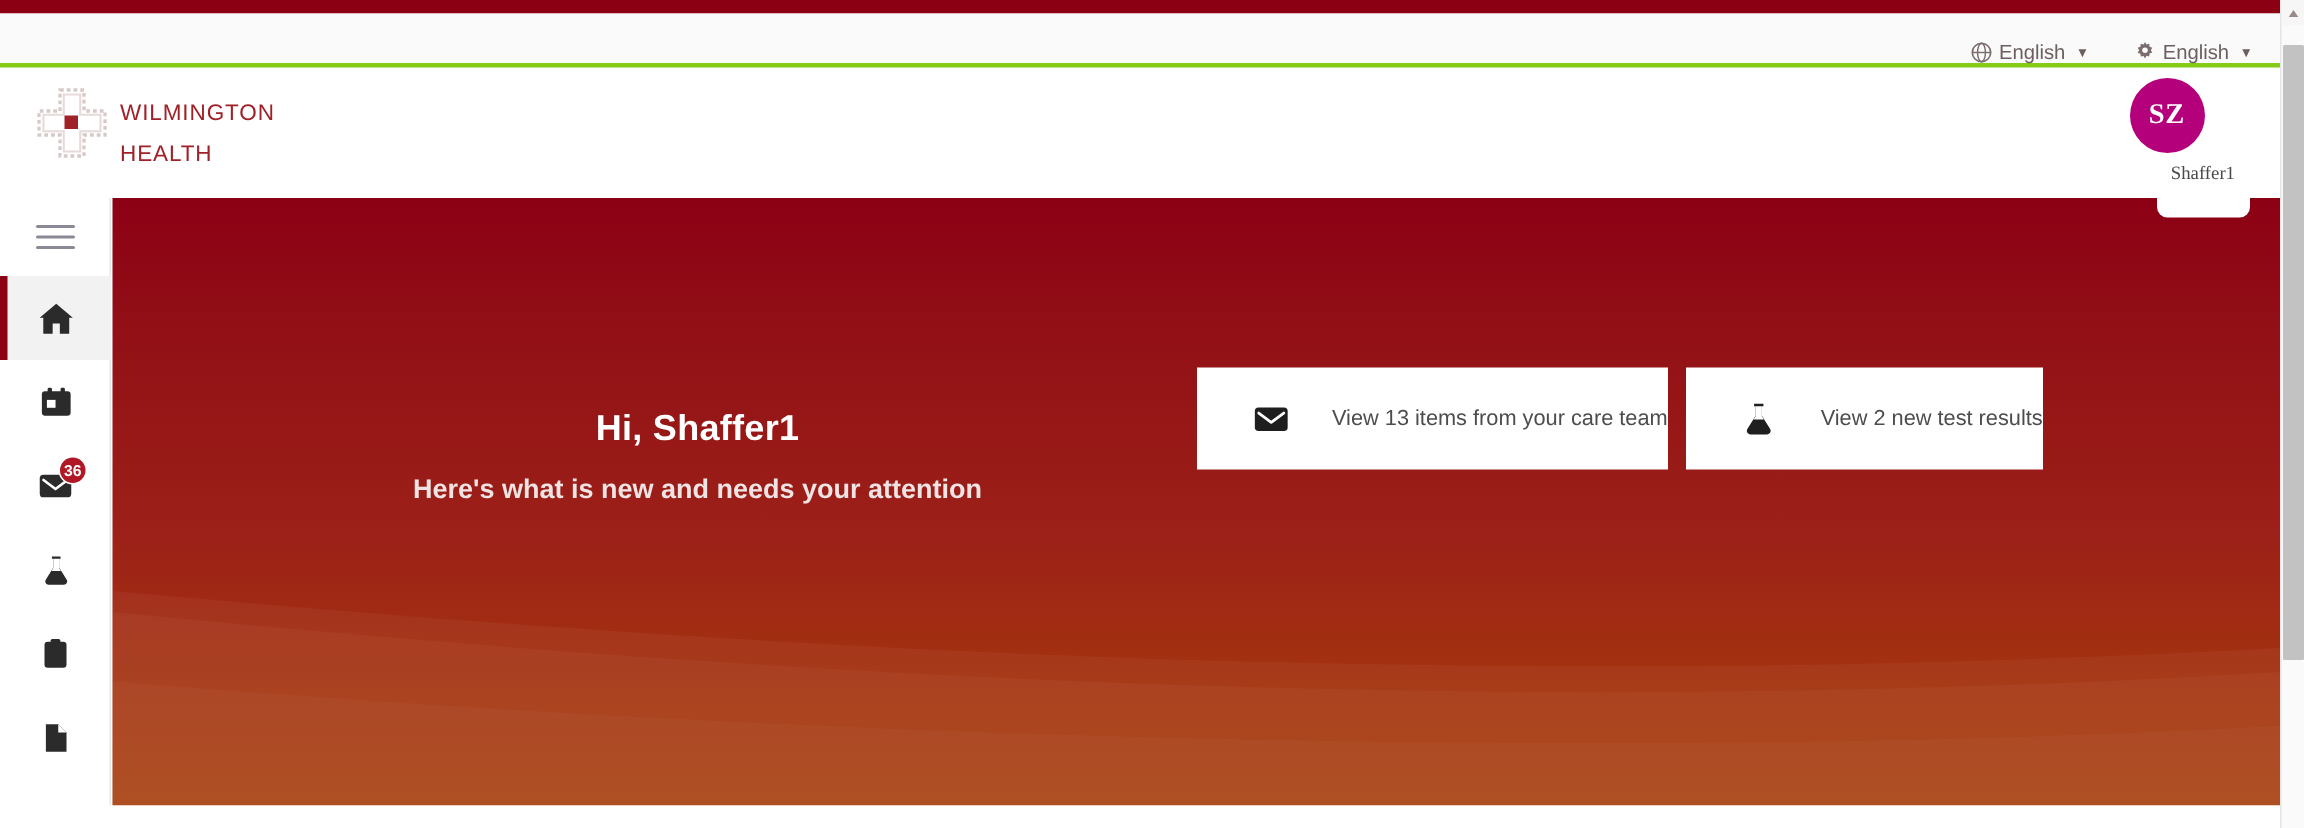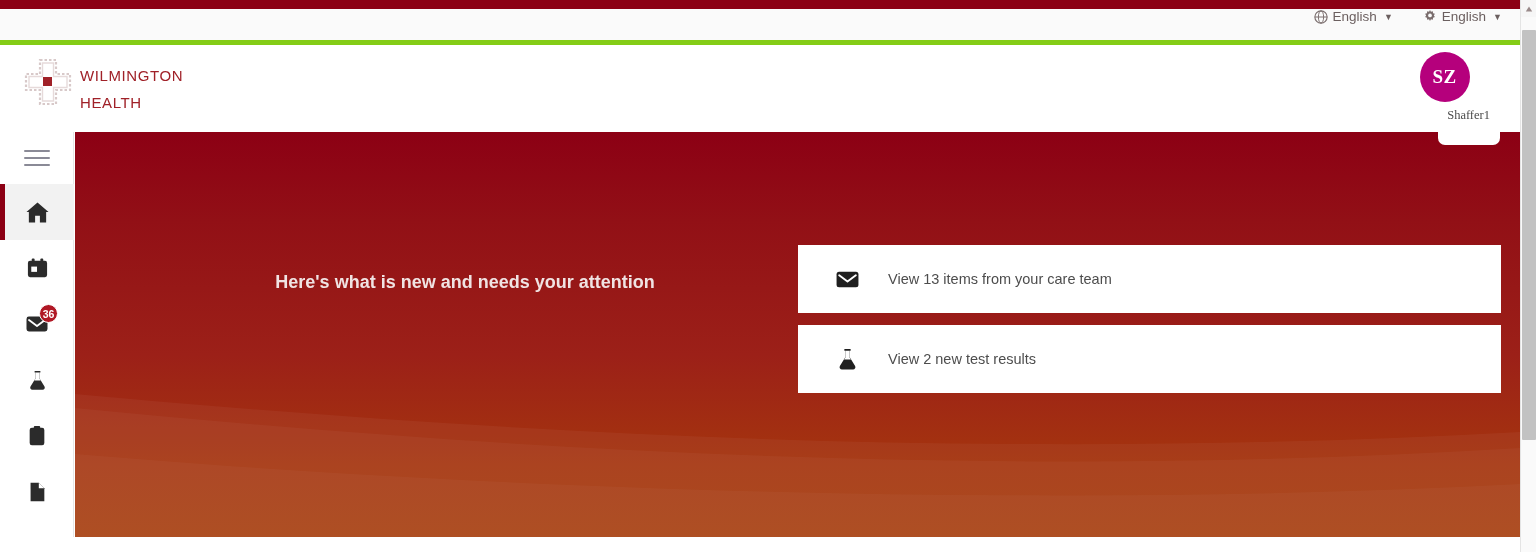--- a/index.html
+++ b/index.html
@@ -13,23 +13,23 @@
   
   .top-strip{
     position:absolute; top:0; left:0; width:1520px; height:9px;
     background:#8c0014;
   }
 
   
   .util-bar{
     position:absolute; top:9px; left:0; width:1520px; height:36px;
     background:#fafafa;
-    display:flex; align-items:flex-start; justify-content:flex-end;
+    display:flex; align-items:flex-end; justify-content:flex-end;
     padding-right:18px;
-    border-bottom:5px solid #84cc16;
+    border-bottom:3px solid #84cc16;
   }
   .util-item{
     display:flex; align-items:center; gap:5px;
     font-size:13.5px; color:#6b5f5f; margin-left:30px;
     cursor:pointer; white-space:nowrap;
   }
   .util-item .glyph{ display:flex; align-items:center; color:#7a6d6d; }
   .util-item .caret{ font-size:9px; margin-left:2px; color:#6b5f5f; }
 
   
@@ -116,21 +116,21 @@
     font-size:24px; font-weight:bold; letter-spacing:.2px;
     margin-bottom:16px;
   }
   .greet p{
     font-size:18px; font-weight:bold; color:#f0e3e3;
   }
 
   .cards{
     position:absolute; left:723px; top:113px;
     width:703px;
-    display:flex; flex-direction:column; gap:12px;
+    display:flex; flex-direction:row; gap:12px;
   }
   .card{
     background:#ffffff; height:68px;
     display:flex; align-items:center;
     padding-left:36px; gap:28px;
     cursor:pointer;
   }
   .card-icon{ display:flex; align-items:center; justify-content:center; color:#1f1f1f; width:26px; }
   .card-label{ font-size:14.5px; color:#4d4d4d; }
 
@@ -290,20 +290,21 @@
 
   <svg class="waves" viewBox="0 0 1445 405" preserveAspectRatio="none">
     <path d="M0,262 C420,300 900,330 1445,300 L1445,405 L0,405 Z" fill="#ffffff" opacity="0.045"></path>
     <path d="M0,276 C430,318 920,348 1445,316 L1445,405 L0,405 Z" fill="#ffffff" opacity="0.035"></path>
     <path d="M0,322 C400,356 960,378 1445,352 L1445,405 L0,405 Z" fill="#ffffff" opacity="0.03"></path>
   </svg>
 
   <div class="hero-notch"></div>
 
   <div class="greet">
+    <h1>Hi, Shaffer1</h1>
     <p>Here's what is new and needs your attention</p>
   </div>
 
   <div class="cards">
 
     <div class="card">
       <span class="card-icon">
         <svg width="25" height="25" viewBox="0 0 24 24" fill="#1f1f1f">
           <rect x="1.5" y="4.5" width="21" height="15" rx="2.4"></rect>
           <path d="M4 8 L12 14 L20 8" fill="none" stroke="#ffffff" stroke-width="1.8" stroke-linecap="round" stroke-linejoin="round"></path>

